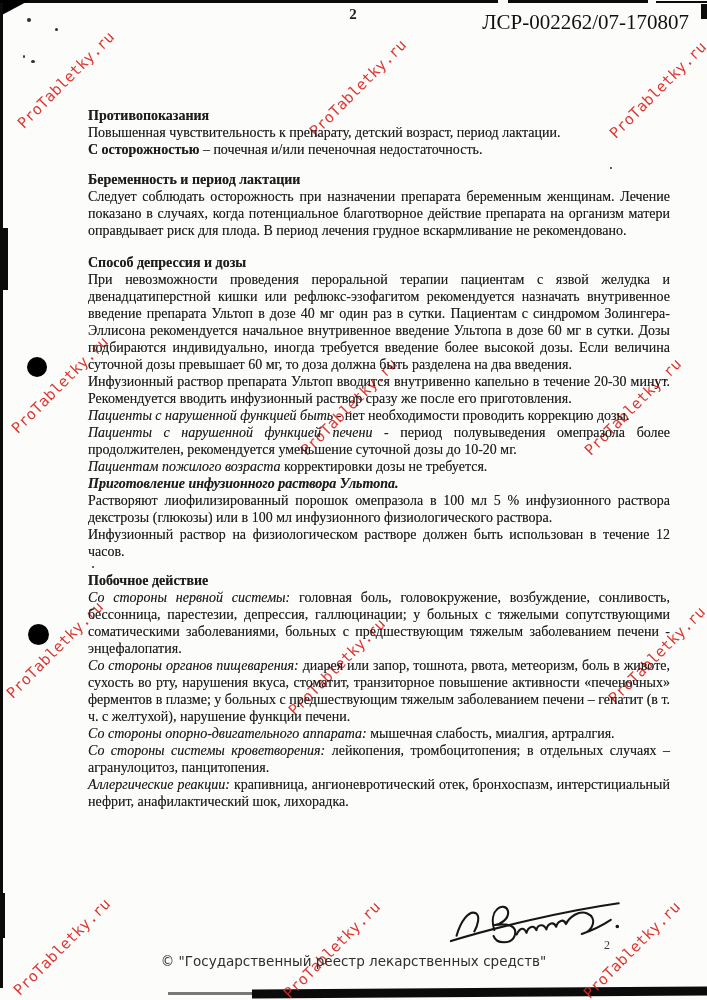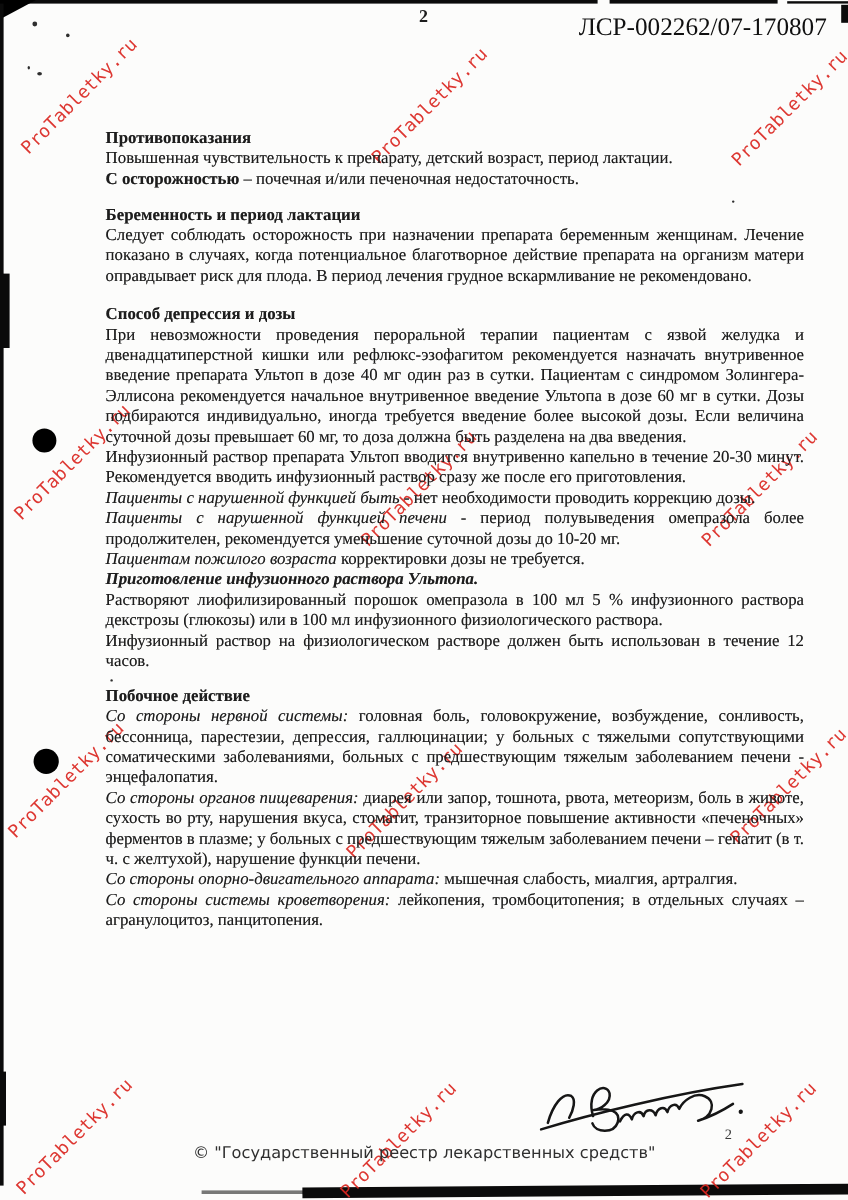--- a/index.html
+++ b/index.html
@@ -105,20 +105,21 @@
       <p><span>Растворяют лиофилизированный порошок омепразола в 100 мл 5 % инфузионного раствора декстрозы (глюкозы) или в 100 мл инфузионного физиологического раствора.</span></p>
       <p><span>Инфузионный раствор на физиологическом растворе должен быть использован в течение 12 часов.</span></p>
     </section>
 
     <section class="sec sec-4">
       <h3>Побочное действие</h3>
       <p><span class="lead-i">Со стороны нервной системы:</span><span> головная боль, головокружение, возбуждение, сонливость, бессонница, парестезии, депрессия, галлюцинации; у больных с тяжелыми сопутствующими соматическими заболеваниями, больных с предшествующим тяжелым заболеванием печени - энцефалопатия.</span></p>
       <p><span class="lead-i">Со стороны органов пищеварения:</span><span> диарея или запор, тошнота, рвота, метеоризм, боль в животе, сухость во рту, нарушения вкуса, стоматит, транзиторное повышение активности «печеночных» ферментов в плазме; у больных с предшествующим тяжелым заболеванием печени – гепатит (в т. ч. с желтухой), нарушение функции печени.</span></p>
       <p><span class="lead-i">Со стороны опорно-двигательного аппарата:</span><span> мышечная слабость, миалгия, артралгия.</span></p>
       <p><span class="lead-i">Со стороны системы кроветворения:</span><span> лейкопения, тромбоцитопения; в отдельных случаях – агранулоцитоз, панцитопения.</span></p>
+      <p><span class="lead-i">Аллергические реакции:</span><span> крапивница, ангионевротический отек, бронхоспазм, интерстициальный нефрит, анафилактический шок, лихорадка.</span></p>
     </section>
 
   </div>
 
   <svg class="signature" width="180" height="58" viewBox="0 0 180 58">
     <g fill="none" stroke="#161616" stroke-width="2.1" stroke-linecap="round" stroke-linejoin="round">
       <path d="M8,34 C13,20 22,9 29,13 C33,16 30,25 26,31"></path>
       <path d="M2,39 C45,29 115,17 172,13"></path>
       <path d="M46,31 C41,9 59,3 61,13 C62,21 52,26 47,26 C59,25 70,28 66,38 C62,47 47,45 45,37"></path>
       <path d="M68,37 C72,30 76,30 78,36 C80,30 86,28 88,34 C90,28 96,28 98,34 C100,28 106,26 108,32 C110,26 116,24 118,30 C122,23 132,17 140,21 C150,26 145,39 133,41 C141,39 154,34 163,29"></path>

